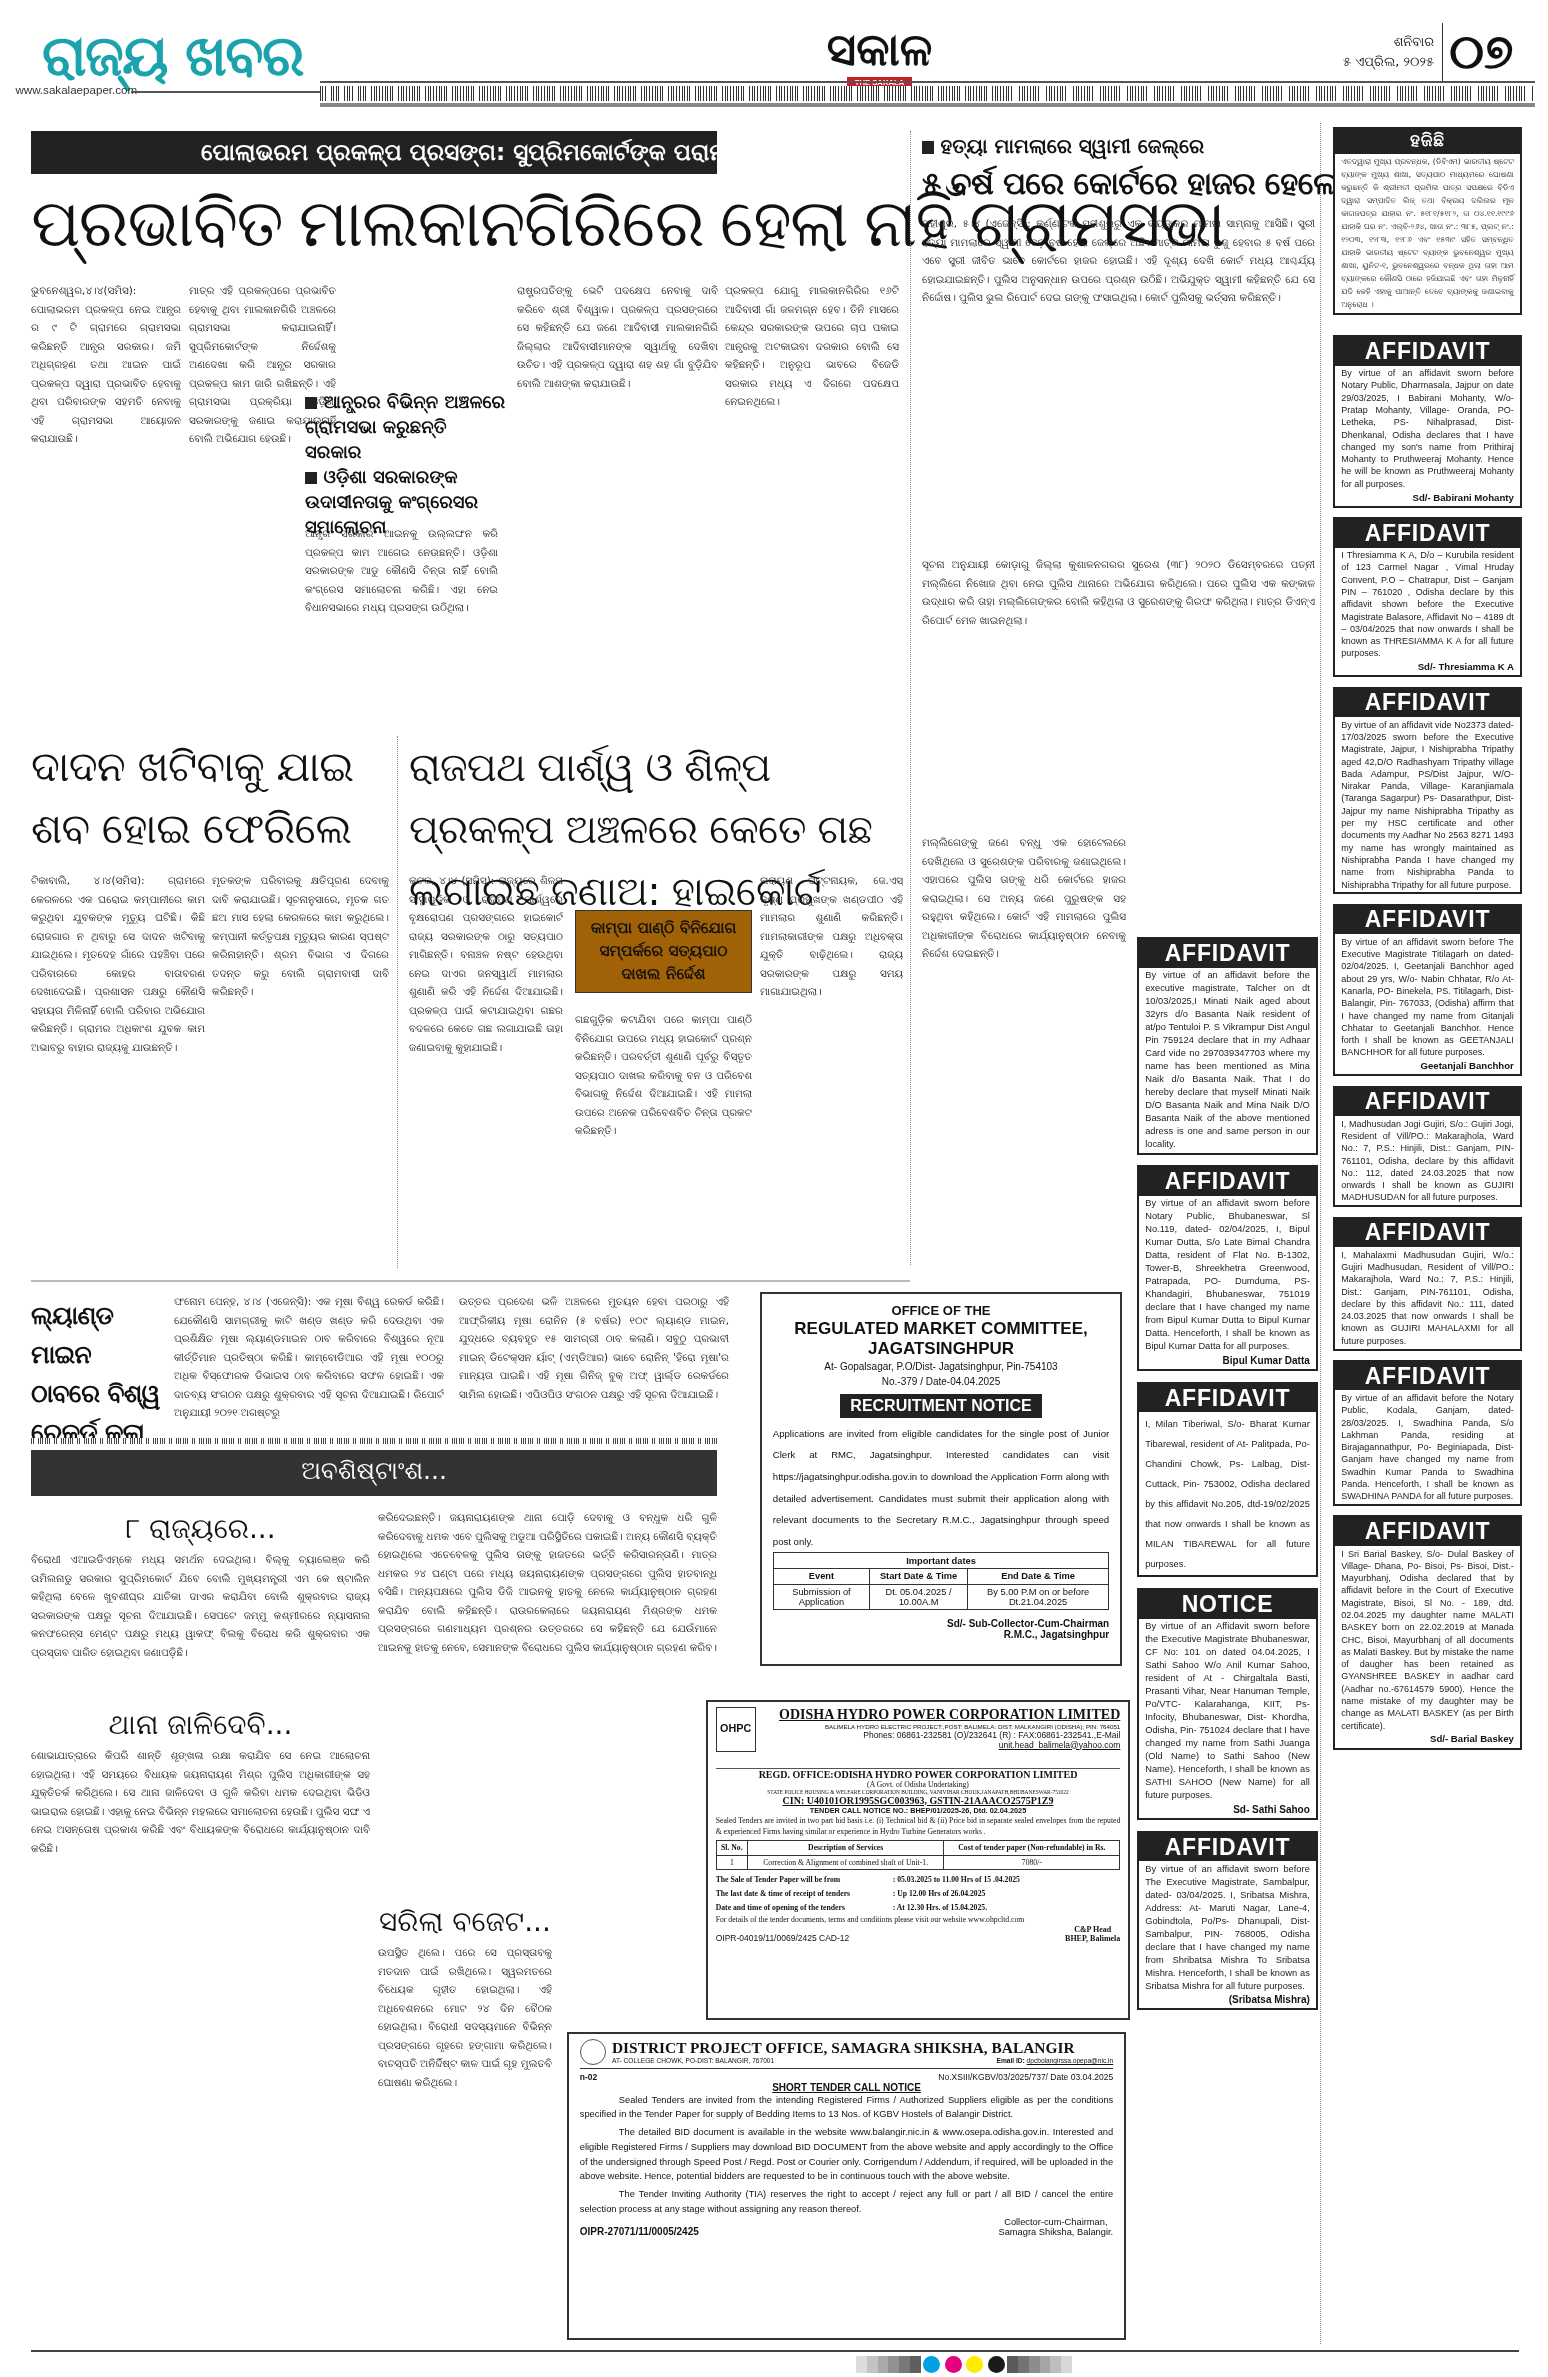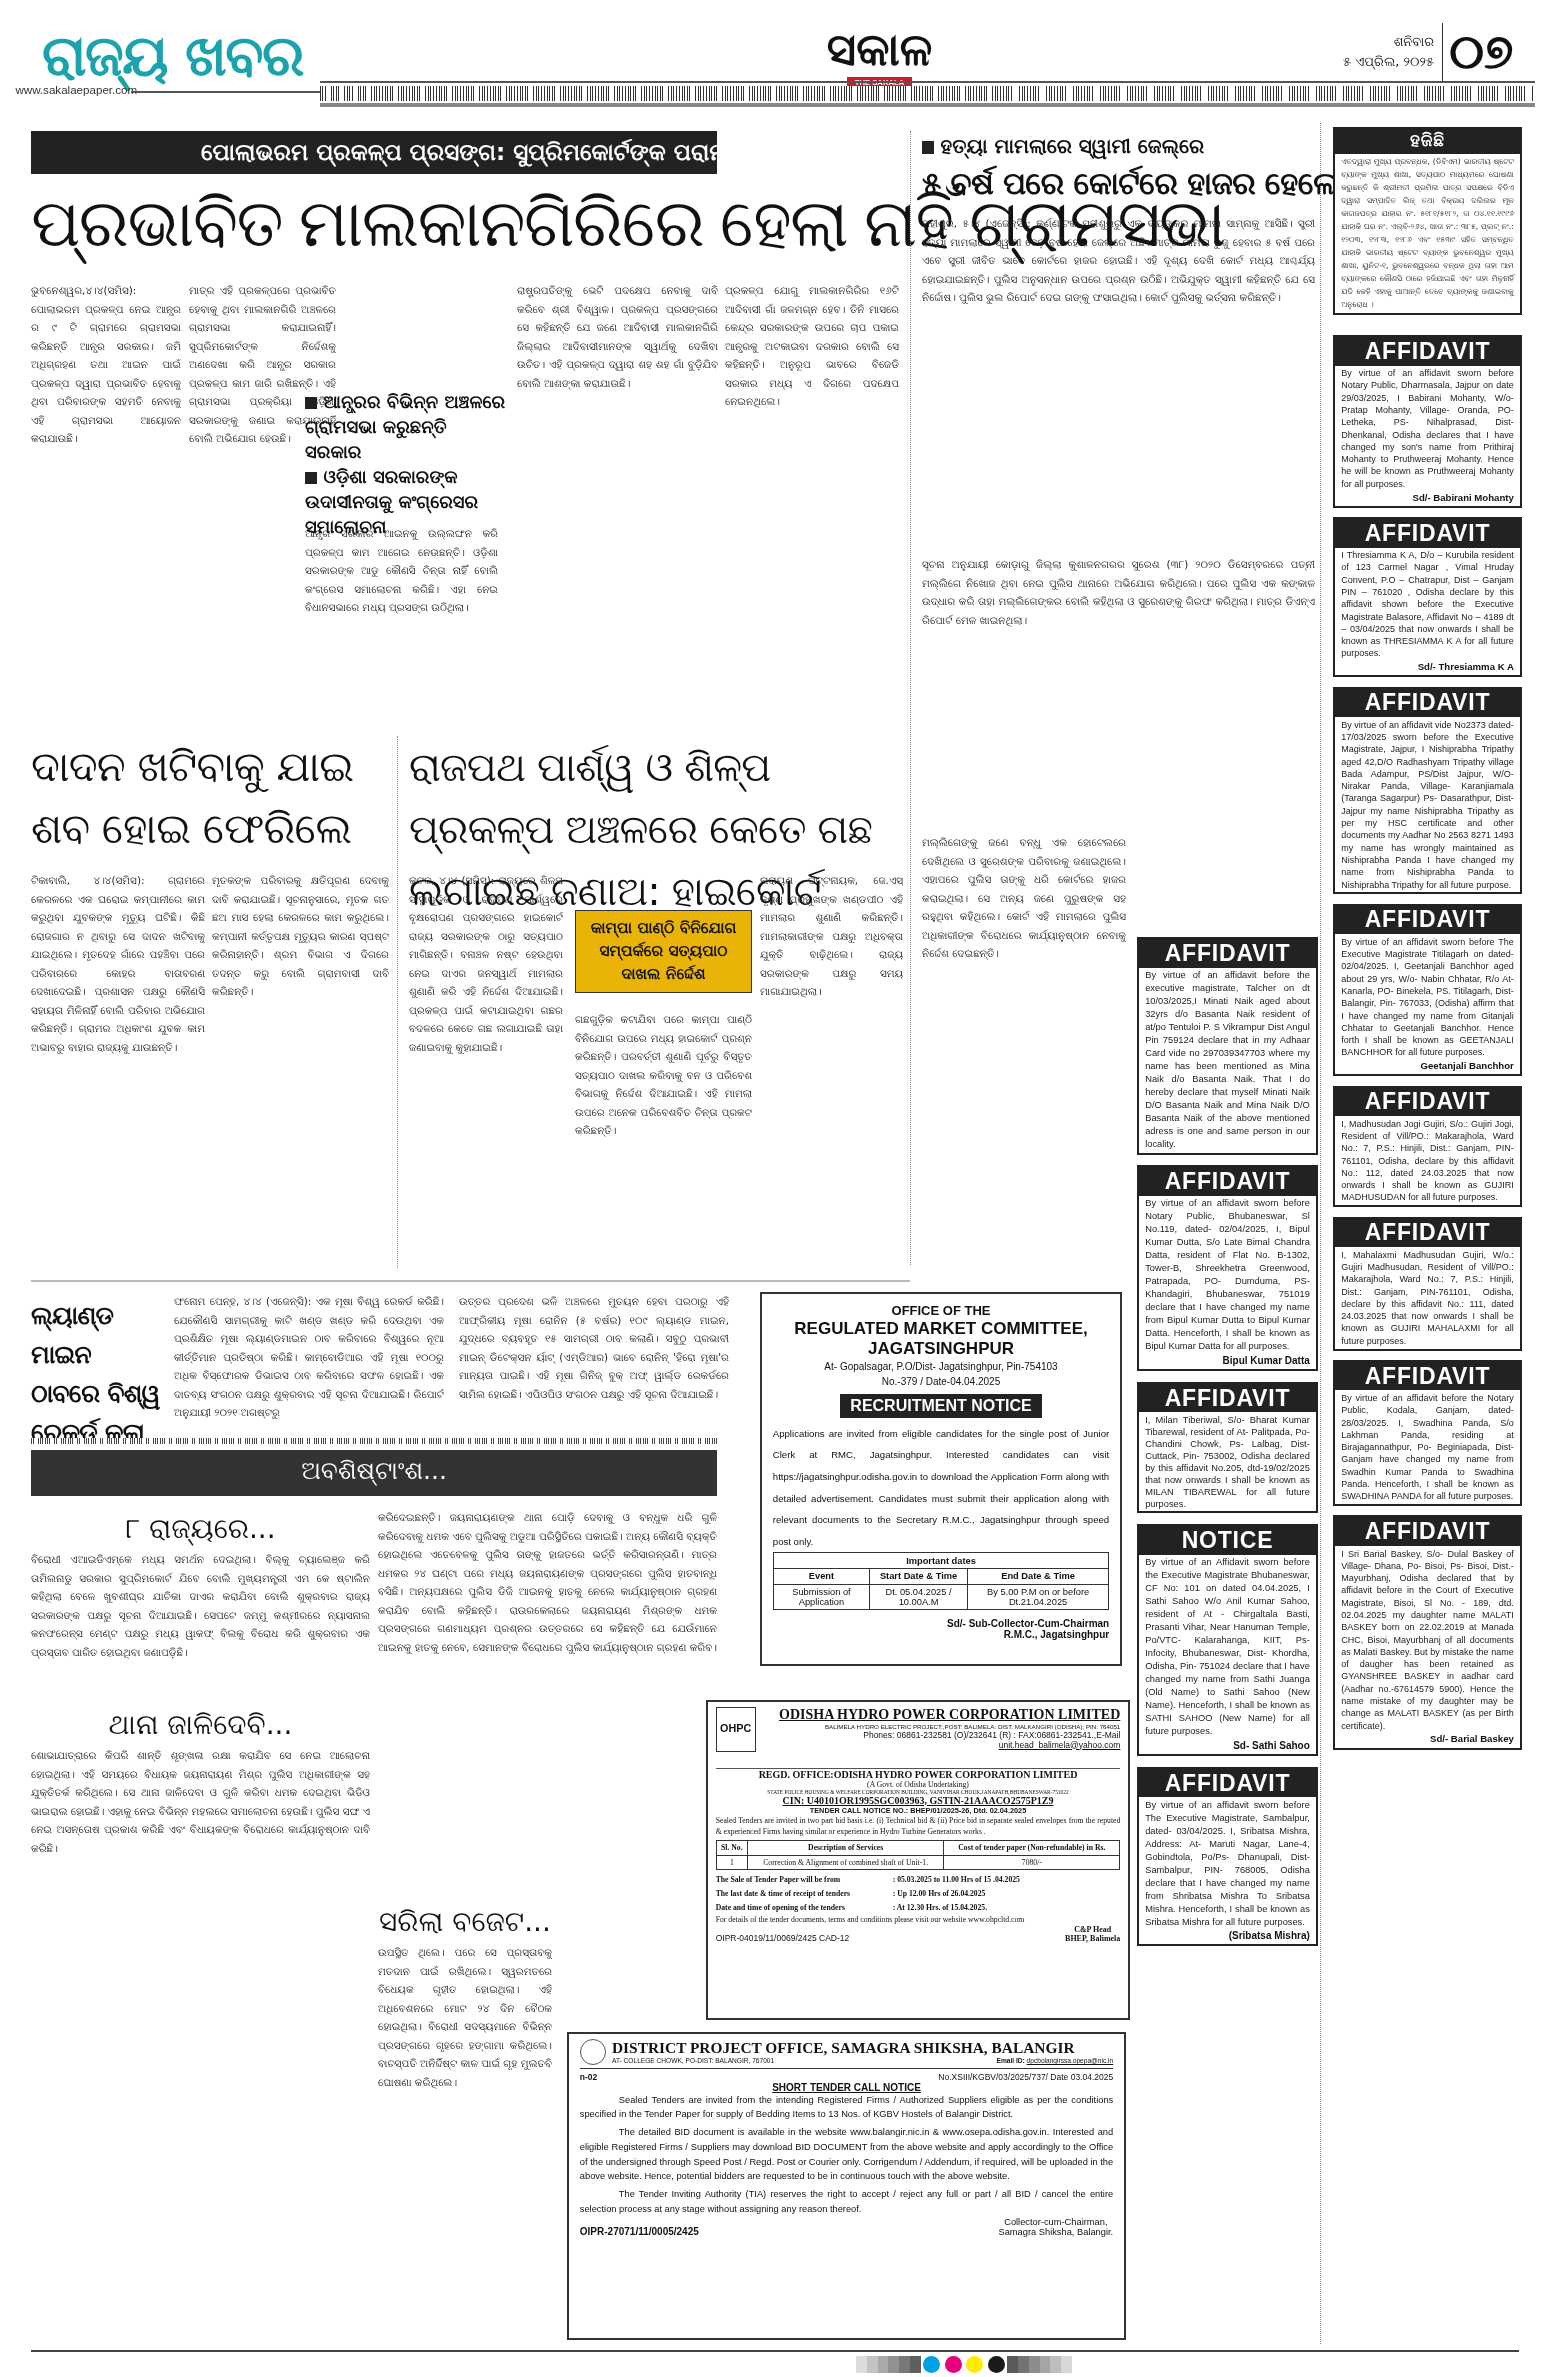--- a/index.html
+++ b/index.html
@@ -21,21 +21,21 @@
 .col-sep{border-left:1.5px dotted #888}
 .kicker{left:31px;top:131px;width:686px;height:43px;background:#222;color:#fff;font-size:23px;font-weight:bold;padding:7.7px 0 0 170px;white-space:nowrap}
 .headline-main{left:31px;top:185px;width:995px;font-size:66px;line-height:77px;letter-spacing:-1.5px;white-space:nowrap;font-family:"Liberation Sans",sans-serif}
 .body-text{font-size:10.4px;line-height:18.5px;color:#222;text-align:justify}
 .sub-box{font-size:18px;font-weight:bold;line-height:25px}
 .sq{display:inline-block;width:12.3px;height:12.3px;background:#222;margin-right:6.2px;vertical-align:middle}
 .right-hd{left:787px;top:133px;width:524px}
 .right-kicker{font-size:20px;font-weight:bold;line-height:26px}
 .right-head{font-size:40px;font-weight:bold;line-height:49px;letter-spacing:-0.8px;white-space:nowrap}
 .h2{font-size:46px;line-height:62px;font-weight:normal;letter-spacing:-0.8px;white-space:nowrap}
-.callout{border:1.5px solid #333;background:#eab308;text-align:center;font-size:15.4px;font-weight:bold;padding:6.2px 3.1px;line-height:23px}
+.callout{border:1.5px solid #333;background:#a16207;text-align:center;font-size:15.4px;font-weight:bold;padding:6.2px 3.1px;line-height:23px}
 .avash{left:31px;top:1450px;width:686px;height:46px;background:#333;color:#fff;font-size:25px;text-align:center;padding-top:6.2px}
 .ditto{left:31px;top:1438px;width:686px;height:6.2px;background:repeating-linear-gradient(90deg,#444 0 0.8px,#fff 0.8px 2.3px)}
 .subhead{font-size:28px;text-align:center;line-height:42px}
 .ad{border:2.3px solid #222;background:#fff;overflow:hidden}
 .ad-title{background:#222;color:#fff;text-align:center;font-family:"Liberation Sans",sans-serif;font-weight:bold;letter-spacing:0.8px}
 .ad-body{font-family:"Liberation Sans",sans-serif;color:#222;text-align:justify;padding:1.5px 6.2px}
 .ad-sign{font-family:"Liberation Sans",sans-serif;font-weight:bold;text-align:right;padding:0 6.2px 3.1px}
 .rmc{left:760px;top:1292px;width:362px;height:374px;border:2.3px solid #333;padding:7.7px 10.8px;font-family:"Liberation Sans",sans-serif}
 .rmc h3{font-size:13px;text-align:center;line-height:17px}
 .rmc .hd{font-size:17px;text-align:center;font-weight:bold;line-height:20px}
@@ -242,21 +242,21 @@
       <div class="ad-title" style="font-size: 23px; padding: 0.8px 0px;">AFFIDAVIT</div>
       <div class="ad-body" style="font-size: 9.3px; line-height: 13px;">By virtue of an affidavit before the executive magistrate, Talcher on dt 10/03/2025,I Minati Naik aged about 32yrs d/o Basanta Naik resident of at/po Tentuloi P. S Vikrampur Dist Angul Pin 759124 declare that in my Adhaar Card vide no 297039347703 where my name has been mentioned as Mina Naik d/o Basanta Naik. That I do hereby declare that myself Minati Naik D/O Basanta Naik and Mina Naik D/O Basanta Naik of the above mentioned adress is one and same person in our locality.</div>
     </div>
     <div class="ad" style="margin-bottom: 10.8px;">
       <div class="ad-title" style="font-size: 23px; padding: 0.8px 0px;">AFFIDAVIT</div>
       <div class="ad-body" style="font-size: 9.3px; line-height: 13px;">By virtue of an affidavit sworn before Notary Public, Bhubaneswar, Sl No.119, dated- 02/04/2025, I, Bipul Kumar Dutta, S/o Late Bimal Chandra Datta, resident of Flat No. B-1302, Tower-B, Shreekhetra Greenwood, Patrapada, PO- Dumduma, PS- Khandagiri, Bhubaneswar, 751019 declare that I have changed my name from Bipul Kumar Dutta to Bipul Kumar Datta. Henceforth, I shall be known as Bipul Kumar Datta for all purposes.</div>
       <div class="ad-sign" style="font-size: 10px;">Bipul Kumar Datta</div>
     </div>
     <div class="ad" style="margin-bottom: 10.8px;">
       <div class="ad-title" style="font-size: 23px; padding: 0.8px 0px;">AFFIDAVIT</div>
-      <div class="ad-body" style="font-size: 9.3px; line-height: 12px;">I, Milan Tiberiwal, S/o- Bharat Kumar Tibarewal, resident of At- Palitpada, Po- Chandini Chowk, Ps- Lalbag, Dist- Cuttack, Pin- 753002, Odisha declared by this affidavit No.205, dtd-19/02/2025 that now onwards I shall be known as MILAN TIBAREWAL for all future purposes.</div>
+      <div class="ad-body" style="font-size: 9.3px; line-height: 20px;">I, Milan Tiberiwal, S/o- Bharat Kumar Tibarewal, resident of At- Palitpada, Po- Chandini Chowk, Ps- Lalbag, Dist- Cuttack, Pin- 753002, Odisha declared by this affidavit No.205, dtd-19/02/2025 that now onwards I shall be known as MILAN TIBAREWAL for all future purposes.</div>
     </div>
     <div class="ad" style="margin-bottom: 10.8px;">
       <div class="ad-title" style="font-size: 23px; padding: 0.8px 0px;">NOTICE</div>
       <div class="ad-body" style="font-size: 9.3px; line-height: 13px;">By virtue of an Affidavit sworn before the Executive Magistrate Bhubaneswar, CF No: 101 on dated 04.04.2025, I Sathi Sahoo W/o Anil Kumar Sahoo, resident of At - Chirgaltala Basti, Prasanti Vihar, Near Hanuman Temple, Po/VTC- Kalarahanga, KIIT, Ps- Infocity, Bhubaneswar, Dist- Khordha, Odisha, Pin- 751024 declare that I have changed my name from Sathi Juanga (Old Name) to Sathi Sahoo (New Name). Henceforth, I shall be known as SATHI SAHOO (New Name) for all future purposes.</div>
       <div class="ad-sign" style="font-size: 10px;">Sd- Sathi Sahoo</div>
     </div>
     <div class="ad" style="margin-bottom: 10.8px;">
       <div class="ad-title" style="font-size: 23px; padding: 0.8px 0px;">AFFIDAVIT</div>
       <div class="ad-body" style="font-size: 9.3px; line-height: 13px;">By virtue of an affidavit sworn before The Executive Magistrate, Sambalpur, dated- 03/04/2025. I, Sribatsa Mishra, Address: At- Maruti Nagar, Lane-4, Gobindtola, Po/Ps- Dhanupali, Dist- Sambalpur, PIN- 768005, Odisha declare that I have changed my name from Shribatsa Mishra To Sribatsa Mishra. Henceforth, I shall be known as Sribatsa Mishra for all future purposes.</div>
       <div class="ad-sign" style="font-size: 10px;">(Sribatsa Mishra)</div>

